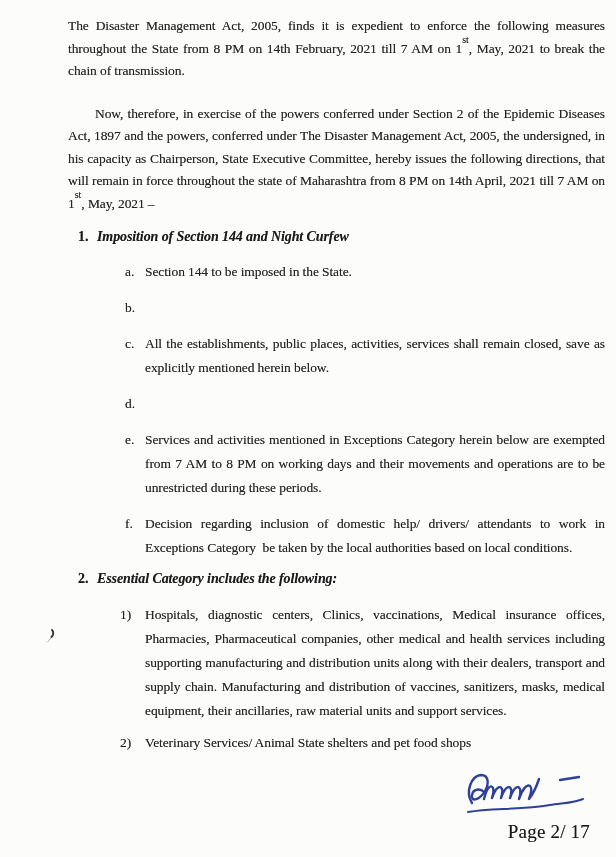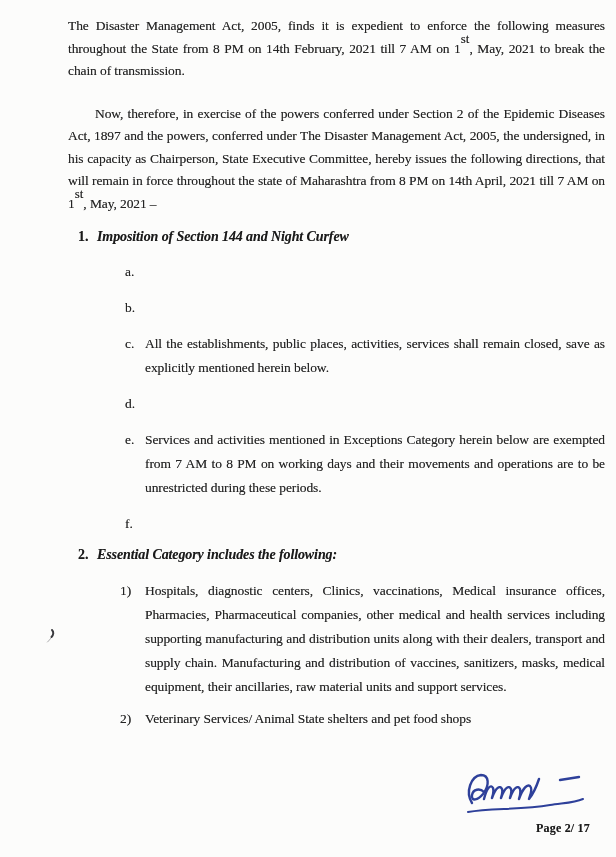--- a/index.html
+++ b/index.html
@@ -22,21 +22,21 @@
   }
   .para {
     margin: 0;
     font-size: 13.5px;
     letter-spacing: -0.1px;
     line-height: 22.5px;
     text-align: justify;
   }
   .para2 { margin-top: 20px; text-indent: 27px; }
   sup.ord {
-    font-size: 13px;
+    font-size: 10px;
     line-height: 0;
     position: relative;
     top: -4px;
     letter-spacing: 0;
   }
   .heading {
     display: flex;
     font-weight: bold;
     color: #1a1a1a;
     font-size: 14px;
@@ -57,22 +57,22 @@
   .items-letters .item-label { margin-left: 57px; width: 20px; }
   .items-numbers .item-label { margin-left: 52px; width: 25px; }
   .item-text { flex: 1; text-align: justify; }
   .mt12 { margin-top: 12px; }
   .mt13 { margin-top: 13px; }
   .mt8  { margin-top: 8px; }
   .footer {
     position: absolute;
     top: 821px;
     right: 26px;
-    font-weight: bold;
-    font-size: 12px;
+    font-weight: normal;
+    font-size: 19px;
     color: #1a1a1a;
     letter-spacing: 0.2px;
   }
   .signature { position: absolute; left: 462px; top: 772px; }
   .ink-mark { position: absolute; left: 46px; top: 628px; }
 </style>
 </head>
 <body>
 
 <div class="page">
@@ -82,37 +82,39 @@
 
     <p class="para para2"><span>Now, therefore, in exercise of the powers conferred under Section 2 of the Epidemic Diseases Act, 1897 and the powers, conferred under The Disaster Management Act, 2005, the undersigned, in his capacity as Chairperson, State Executive Committee, hereby issues the following directions, that will remain in force throughout the state of Maharashtra from 8 PM on 14th April, 2021 till 7 AM on 1</span><sup class="ord">st</sup><span>, May, 2021 –</span></p>
 
     <div class="heading heading-1">
       <span class="h-num">1.</span>
       <span class="h-title">Imposition of Section 144 and Night Curfew</span>
     </div>
 
     <div class="item items-letters mt12">
       <span class="item-label">a.</span>
+      <div class="item-text">Section 144 to be imposed in the State.</div>
     </div>
     <div class="item items-letters mt12">
       <span class="item-label">b.</span>
     </div>
     <div class="item items-letters mt12">
       <span class="item-label">c.</span>
       <div class="item-text">All the establishments, public places, activities, services shall remain closed, save as explicitly mentioned herein below.</div>
     </div>
     <div class="item items-letters mt12">
       <span class="item-label">d.</span>
     </div>
     <div class="item items-letters mt12">
       <span class="item-label">e.</span>
       <div class="item-text">Services and activities mentioned in Exceptions Category herein below are exempted from 7 AM to 8 PM on working days and their movements and operations are to be unrestricted during these periods.</div>
     </div>
     <div class="item items-letters mt12">
       <span class="item-label">f.</span>
+      <div class="item-text">Decision regarding inclusion of domestic help/ drivers/ attendants to work in Exceptions Category&nbsp; be taken by the local authorities based on local conditions.</div>
     </div>
 
     <div class="heading heading-2">
       <span class="h-num">2.</span>
       <span class="h-title">Essential Category includes the following:</span>
     </div>
 
     <div class="item items-numbers mt13">
       <span class="item-label">1)</span>
       <div class="item-text">Hospitals, diagnostic centers, Clinics, vaccinations, Medical insurance offices, Pharmacies, Pharmaceutical companies, other medical and health services including supporting manufacturing and distribution units along with their dealers, transport and supply chain. Manufacturing and distribution of vaccines, sanitizers, masks, medical equipment, their ancillaries, raw material units and support services.</div>

